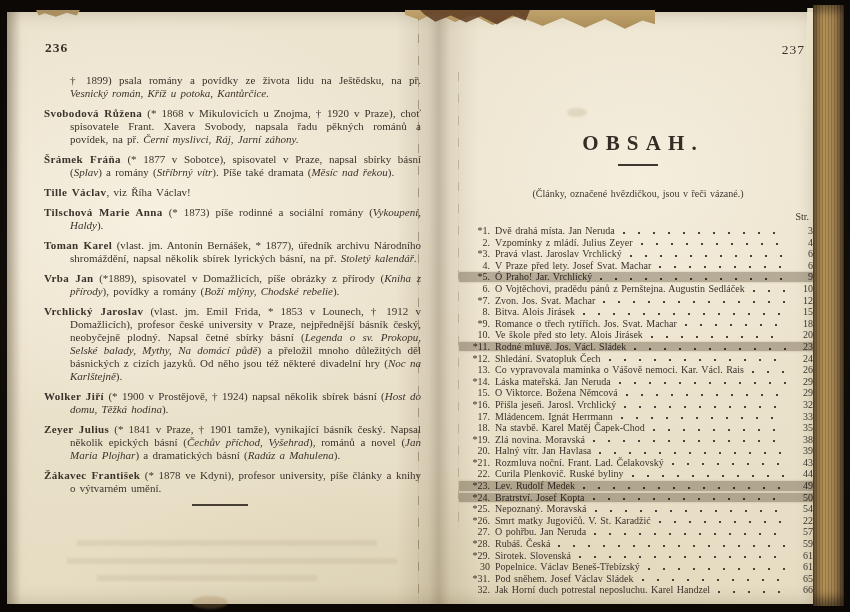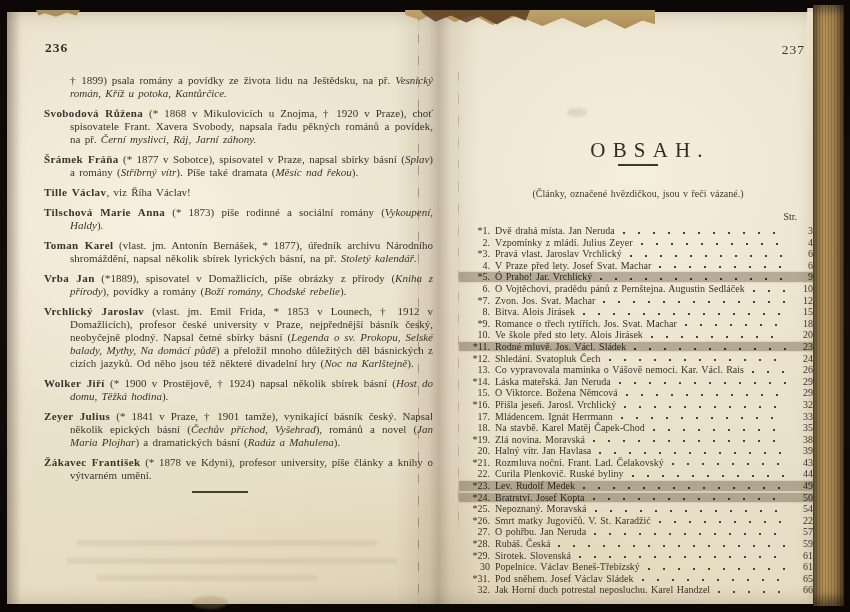--- a/index.html
+++ b/index.html
@@ -75,49 +75,49 @@
   
   .pagenum-left{
     position:absolute;left:38px;top:28px;
     font-weight:700;font-size:13.5px;letter-spacing:1px;color:#3a322a;
   }
   .left-body{
     position:absolute;left:37px;top:62px;width:393px;
     font-size:11px;line-height:13px;color:#3b332b;
     text-align:justify;word-spacing:1.5px;
   }
-  .left-body p.bio{margin:0 4px 7px 0;padding-left:26px;text-indent:-26px;}
+  .left-body p.bio{margin:0 16px 7px 0;padding-left:26px;text-indent:-26px;}
   .left-body p.bio.cont{text-indent:0;}
   .left-body .b{font-weight:700;letter-spacing:.4px;}
   .left-body .i{font-style:italic;}
   .bio-divider{
     width:56px;height:2px;background:#473f34;margin:9px 0 0 148px;
   }
 
   
   .right-body{position:absolute;left:456px;top:28px;width:350px;color:#3b332b;}
   .pagenum-right{
     position:absolute;top:2px;right:8px;
     font-weight:400;font-size:13.5px;letter-spacing:1px;color:#3a322a;
   }
   .obsah-title{
     position:absolute;top:86px;left:0;width:100%;
     text-align:center;font-size:21px;letter-spacing:.34em;
-    color:#352d25;margin:12px;font-weight:400;
+    color:#352d25;margin:5px;font-weight:700;
   }
   .title-rule{
     position:absolute;top:124px;left:50%;transform:translateX(-50%);
     width:40px;height:2px;background:#3f382e;
   }
   .toc-subtitle{
     position:absolute;top:148px;left:0;width:100%;
     text-align:center;font-size:10px;color:#40382f;word-spacing:1px;
   }
   .str-label{
-    position:absolute;top:171px;right:16px;font-size:10px;color:#3b332b;
+    position:absolute;top:171px;right:4px;font-size:10px;color:#3b332b;
   }
   .toc{position:absolute;top:185px;left:0;right:0;}
   .toc-row{
     position:relative;display:flex;align-items:baseline;
     height:11.6px;font-size:10px;line-height:11.6px;
     color:#3b332b;word-spacing:1px;white-space:nowrap;
   }
   .toc-row .num{width:27px;text-align:right;flex:0 0 auto;}
   .toc-row .ttl{flex:0 0 auto;padding-left:5px;text-align:right;}
   .toc-row .leader{
@@ -149,21 +149,21 @@
     <div class="stain s2"></div>
 
     <div class="pagenum-left">236</div>
     <div class="left-body" id="left-entries">
         <p class="bio cont"><span class="">† 1899) psala romány a povídky ze života lidu na Ještědsku, na př. </span><span class="i">Vesnický román, Kříž u potoka, Kantůrčice.</span></p>
         <p class="bio"><span class="b">Svobodová Růžena</span><span class=""> (* 1868 v Mikulovicích u Znojma, † 1920 v Praze), choť spisovatele Frant. Xavera Svobody, napsala řadu pěkných románů a povídek, na př. </span><span class="i">Černí myslivci, Ráj, Jarní záhony.</span></p>
         <p class="bio"><span class="b">Šrámek Fráňa</span><span class=""> (* 1877 v Sobotce), spisovatel v Praze, napsal sbírky básní (</span><span class="i">Splav</span><span class="">) a romány (</span><span class="i">Stříbrný vítr</span><span class="">). Píše také dramata (</span><span class="i">Měsíc nad řekou</span><span class="">).</span></p>
         <p class="bio"><span class="b">Tille Václav</span><span class="">, viz Říha Václav!</span></p>
         <p class="bio"><span class="b">Tilschová Marie Anna</span><span class=""> (* 1873) píše rodinné a sociální romány (</span><span class="i">Vykoupení, Haldy</span><span class="">).</span></p>
         <p class="bio"><span class="b">Toman Karel</span><span class=""> (vlast. jm. Antonín Bernášek, * 1877), úředník archivu Národního shromáždění, napsal několik sbírek lyrických básní, na př. </span><span class="i">Stoletý kalendář.</span></p>
-        <p class="bio"><span class="b">Vrba Jan</span><span class=""> (*1889), spisovatel v Domažlicích, píše obrázky z přírody (</span><span class="i">Kniha z přírody</span><span class="">), povídky a romány (</span><span class="i">Boží romány, Chodské rebelie</span><span class="">).</span></p>
+        <p class="bio"><span class="b">Vrba Jan</span><span class=""> (*1889), spisovatel v Domažlicích, píše obrázky z přírody (</span><span class="i">Kniha z přírody</span><span class="">), povídky a romány (</span><span class="i">Boží mlýny, Chodské rebelie</span><span class="">).</span></p>
         <p class="bio"><span class="b">Vrchlický Jaroslav</span><span class=""> (vlast. jm. Emil Frida, * 1853 v Lounech, † 1912 v Domažlicích), profesor české university v Praze, nejpřednější básník český, neobyčejně plodný. Napsal četné sbírky básní (</span><span class="i">Legenda o sv. Prokopu, Selské balady, Mythy, Na domácí půdě</span><span class="">) a přeložil mnoho důležitých děl básnických z cizích jazyků. Od něho jsou též některé divadelní hry (</span><span class="i">Noc na Karlštejně</span><span class="">).</span></p>
         <p class="bio"><span class="b">Wolker Jiří</span><span class=""> (* 1900 v Prostějově, † 1924) napsal několik sbírek básní (</span><span class="i">Host do domu, Těžká hodina</span><span class="">).</span></p>
         <p class="bio"><span class="b">Zeyer Julius</span><span class=""> (* 1841 v Praze, † 1901 tamže), vynikající básník český. Napsal několik epických básní (</span><span class="i">Čechův příchod, Vyšehrad</span><span class="">), románů a novel (</span><span class="i">Jan Maria Plojhar</span><span class="">) a dramatických básní (</span><span class="i">Radúz a Mahulena</span><span class="">).</span></p>
         <p class="bio"><span class="b">Žákavec František</span><span class=""> (* 1878 ve Kdyni), profesor university, píše články a knihy o výtvarném umění.</span></p>
         <div class="bio-divider"></div>
       </div>
 
     <div class="right-body">
       <div class="pagenum-right">237</div>
       <h1 class="obsah-title">OBSAH.</h1>

